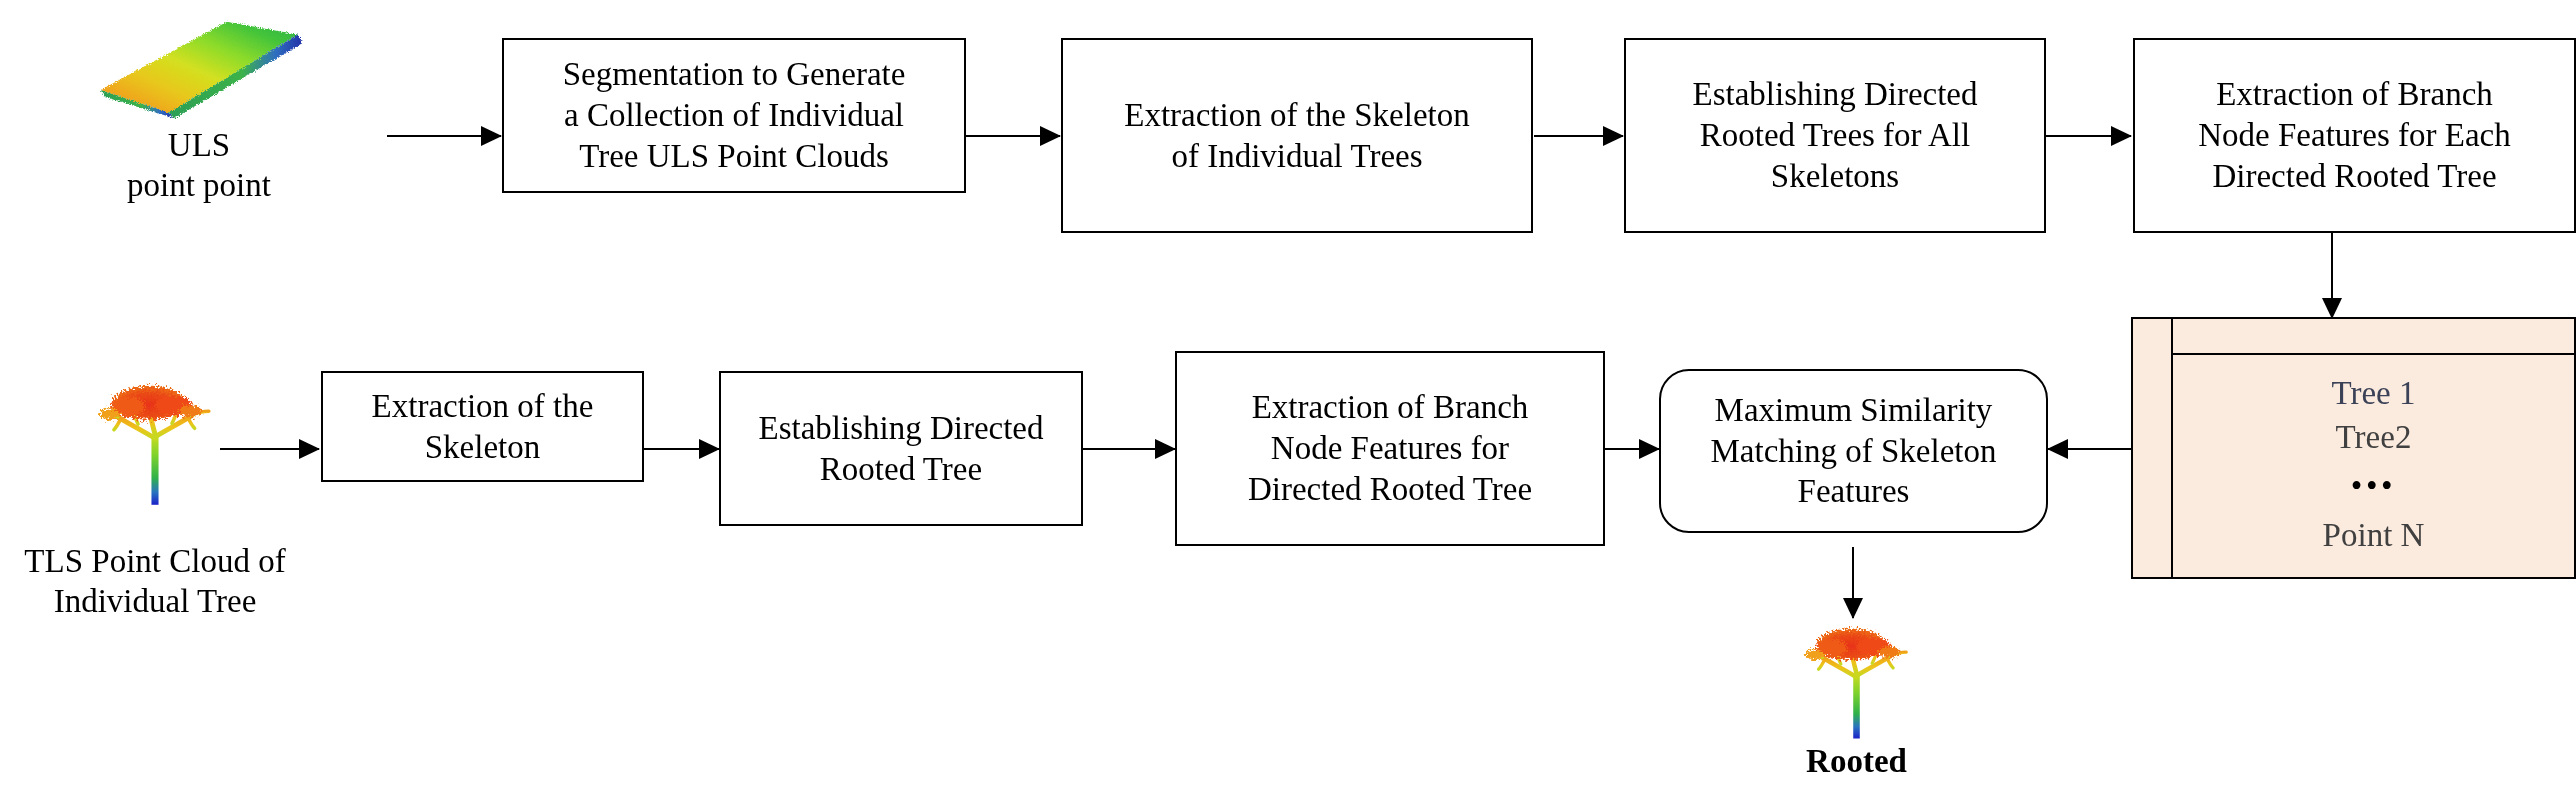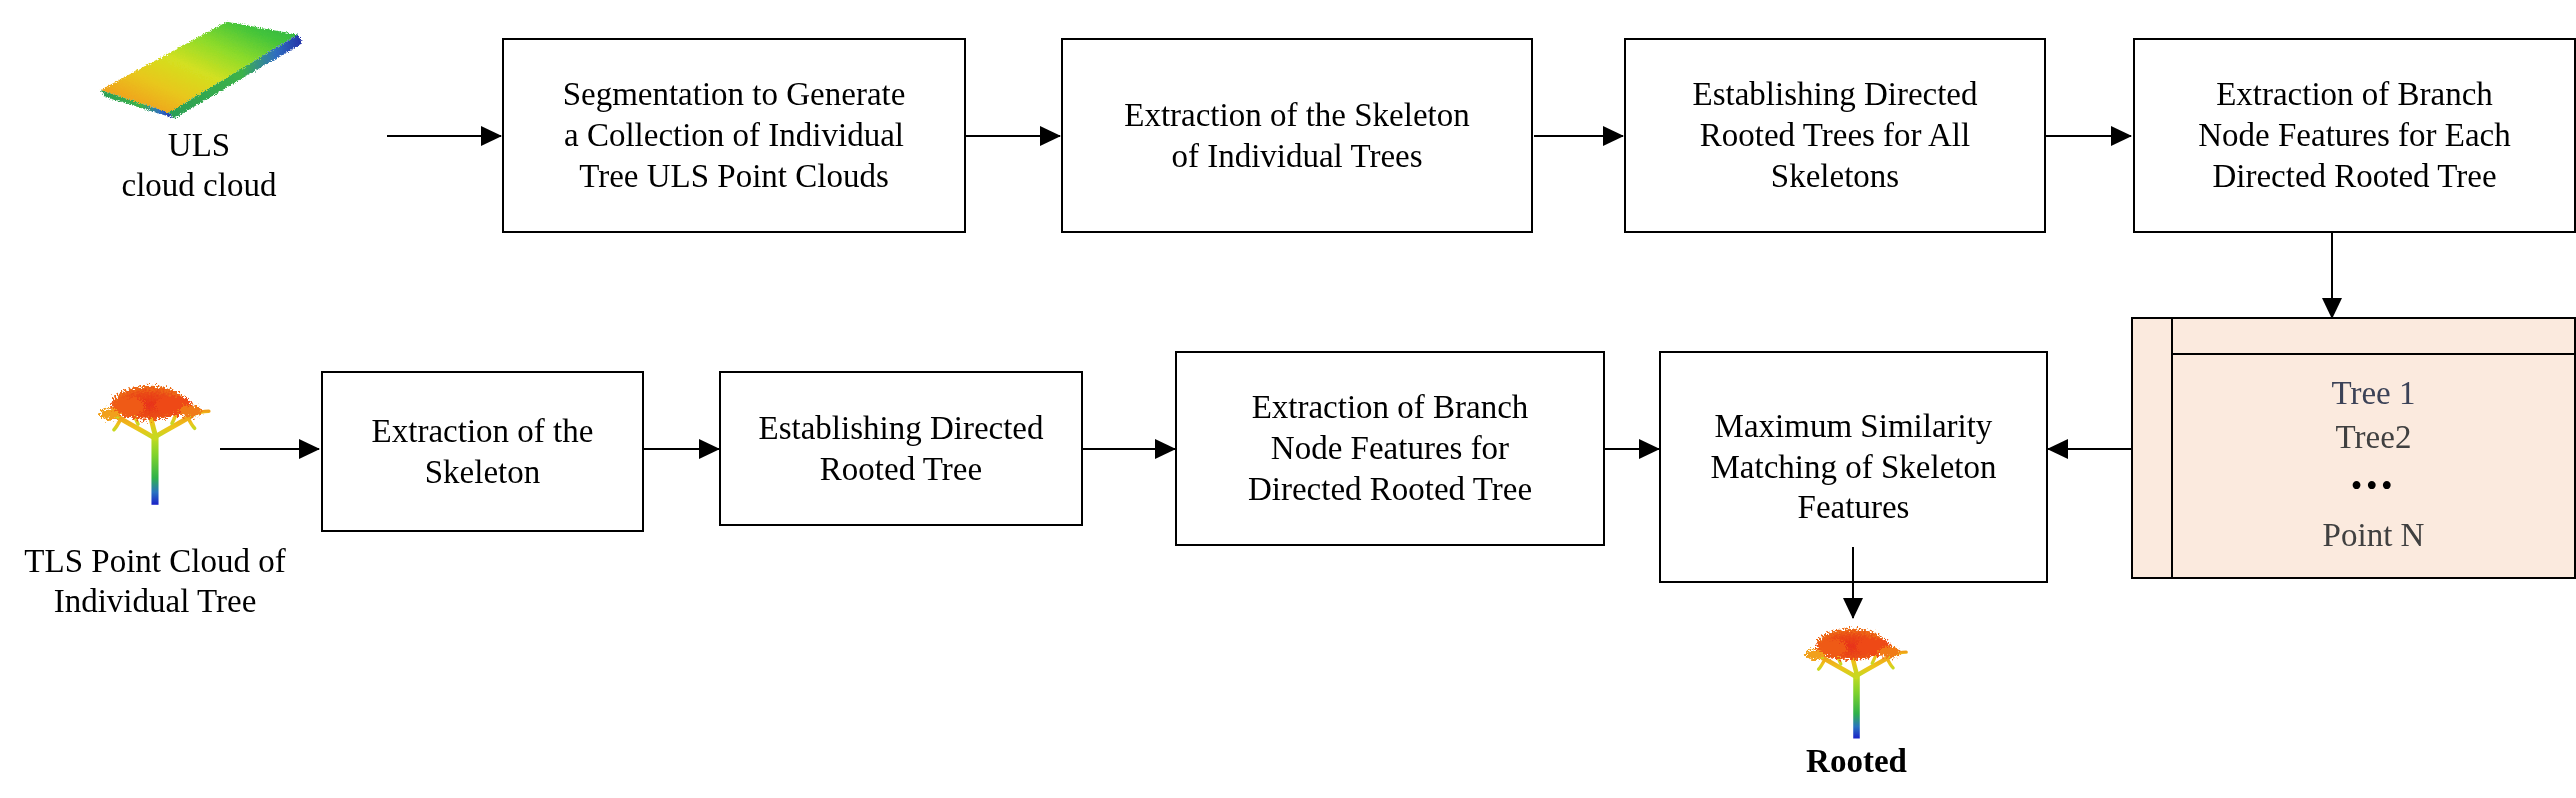--- a/index.html
+++ b/index.html
@@ -154,25 +154,25 @@
         </filter>
       </defs>
       <g filter="url(#ulsRough)">
         <polygon points="22,118 200,22 300,40 118,150" fill="url(#ulsGrad)"></polygon>
         <polygon points="22,118 118,150 126,158 28,128" fill="url(#ulsEdge)"></polygon>
         <polygon points="118,150 300,40 306,52 126,158" fill="url(#ulsEdge)"></polygon>
       </g>
     </svg>
   </div>
   <div class="caption" style="left:57px; top:125px; width:284px;">ULS
-cloud cloud</div>
+point point</div>
 
   <div class="arrow-h" style="left:387px; top:135px; width:114px;"></div>
 
-  <div class="box" style="left:502px; top:38px; width:464px; height:195px;">Segmentation to Generate
+  <div class="box" style="left:502px; top:38px; width:464px; height:155px;">Segmentation to Generate
 a Collection of Individual
 Tree ULS Point Clouds</div>
 
   <div class="arrow-h" style="left:966px; top:135px; width:94px;"></div>
 
   <div class="box" style="left:1061px; top:38px; width:472px; height:195px;">Extraction of the Skeleton
 of Individual Trees</div>
 
   <div class="arrow-h" style="left:1534px; top:135px; width:89px;"></div>
 
@@ -247,37 +247,37 @@
         <ellipse cx="150" cy="40" rx="16" ry="9" fill="#f07a18"></ellipse>
         <ellipse cx="36" cy="44" rx="14" ry="8" fill="#f1a01a"></ellipse>
       </g>
     </svg>
   </div>
   <div class="caption" style="left:0px; top:541px; width:310px;text-align:center;">TLS Point Cloud of
 Individual Tree</div>
 
   <div class="arrow-h" style="left:220px; top:448px; width:99px;"></div>
 
-  <div class="box" style="left:321px; top:371px; width:323px; height:161px;">Extraction of the
+  <div class="box" style="left:321px; top:371px; width:323px; height:111px;">Extraction of the
 Skeleton</div>
 
   <div class="arrow-h" style="left:644px; top:448px; width:75px;"></div>
 
   <div class="box" style="left:719px; top:371px; width:364px; height:155px;">Establishing Directed
 Rooted Tree</div>
 
   <div class="arrow-h" style="left:1083px; top:448px; width:92px;"></div>
 
   <div class="box" style="left:1175px; top:351px; width:430px; height:195px;">Extraction of Branch
 Node Features for
 Directed Rooted Tree</div>
 
   <div class="arrow-h" style="left:1605px; top:448px; width:54px;"></div>
 
-  <div class="box" style="left:1659px; top:351px; width:389px; height:232px;">Maximum Similarity
+  <div class="box" style="left:1659px; top:369px; width:389px; height:164px;border-radius:30px;">Maximum Similarity
 Matching of Skeleton
 Features</div>
 
   <div class="arrow-v" style="left:1852px; top:547px; height:71px;"></div>
 
   <div class="tls-tree" style="left:1789px; top:626px; width:135px; height:121px;">
     <svg width="135" height="121" viewBox="0 0 200 185">
       <rect x="95" y="72" width="10" height="100" fill="url(#trunkGrad)"></rect>
       <g stroke="url(#branchGrad)" fill="none" stroke-linecap="round">
         <path d="M100,78 C80,66 64,58 46,47" stroke-width="7"></path>

